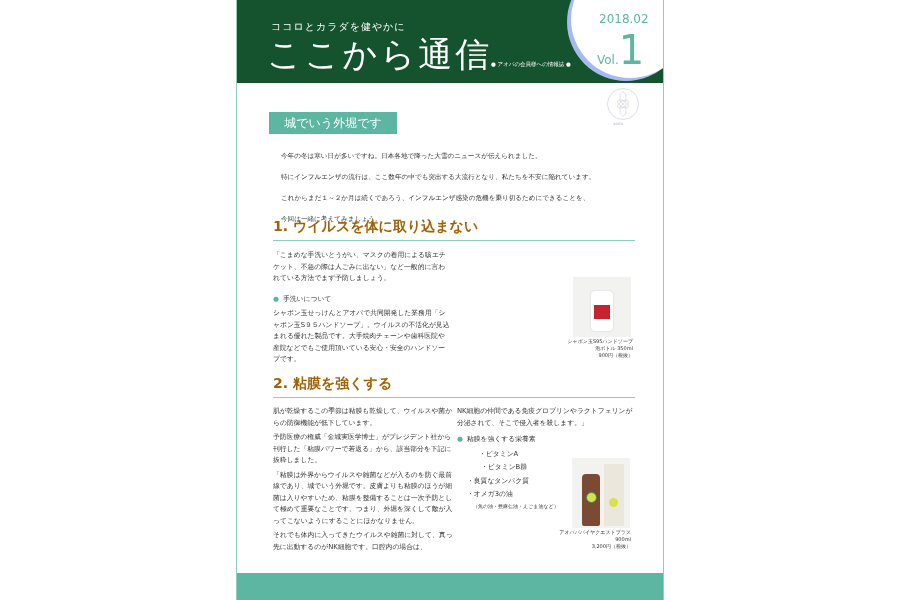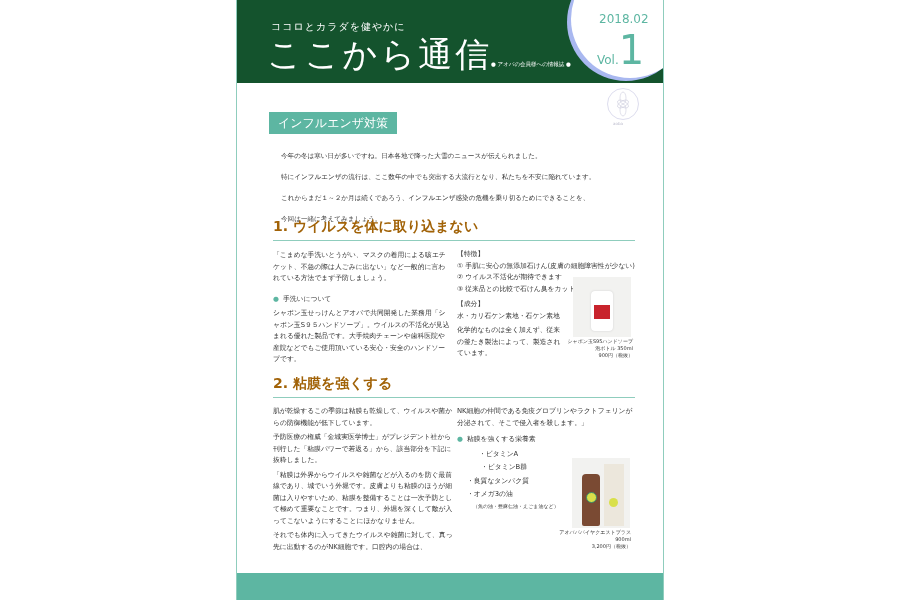--- a/index.html
+++ b/index.html
@@ -45,42 +45,33 @@
         <g fill="none" stroke="#ccd" stroke-width="0.6">
           <ellipse cx="15" cy="9" rx="3" ry="6"></ellipse>
           <ellipse cx="15" cy="21" rx="3" ry="6"></ellipse>
           <ellipse cx="15" cy="15" rx="3" ry="6" transform="rotate(60 15 15)"></ellipse>
           <ellipse cx="15" cy="15" rx="3" ry="6" transform="rotate(-60 15 15)"></ellipse>
         </g>
       </svg>
   </div>
   <div class="logo-txt">aoba</div>
 
-  <div class="badge">インフルエンザ対策</div>
+  <div class="badge">城でいう外堀です</div>
   <div class="intro">
     <p>今年の冬は寒い日が多いですね。日本各地で降った大雪のニュースが伝えられました。</p>
     <p>特にインフルエンザの流行は、ここ数年の中でも突出する大流行となり、私たちを不安に陥れています。</p>
     <p>これからまだ１～２か月は続くであろう、インフルエンザ感染の危機を乗り切るためにできることを、</p>
     <p>今回は一緒に考えてみましょう。</p>
   </div>
 
   <div class="h2" style="top:218px">1. ウイルスを体に取り込まない</div>
   <div class="col" style="left:36px;top:250px;width:178px;">
     <p>「こまめな手洗いとうがい、マスクの着用による咳エチケット、不急の際は人ごみに出ない」など一般的に言われている方法でまず予防しましょう。</p>
     <p style="margin-top:9px"><span class="dot">●</span><span>手洗いについて</span></p>
     <p>シャボン玉せっけんとアオバで共同開発した業務用「シャボン玉S９５ハンドソープ」。ウイルスの不活化が見込まれる優れた製品です。大手焼肉チェーンや歯科医院や産院などでもご使用頂いている安心・安全のハンドソープです。</p>
-  </div>
-  <div class="col" style="left:220px;top:249px;width:180px;">
-    <p style="margin:0">【特徴】</p>
-    <p style="margin:0">① 手肌に安心の無添加石けん(皮膚の細胞障害性が少ない)</p>
-    <p style="margin:0">② ウイルス不活化が期待できます</p>
-    <p style="margin:0 0 4px 0">③ 従来品との比較で石けん臭をカット</p>
-    <p style="margin:0">【成分】</p>
-    <p>水・カリ石ケン素地・石ケン素地</p>
-    <p style="width:110px">化学的なものは全く加えず、従来の釜たき製法によって、製造されています。</p>
   </div>
   <div class="prod" style="left:336px;top:277px;width:58px;height:60px;">
     <div style="position:absolute;left:18px;top:14px;width:22px;height:40px;background:#fff;border-radius:4px;box-shadow:0 0 2px #ccc"></div>
     <div style="position:absolute;left:21px;top:28px;width:16px;height:14px;background:#c8232c"></div>
   </div>
   <div class="cap" style="left:312px;top:338px;width:84px;">
     <div>シャボン玉S95ハンドソープ</div>
     <div>泡ボトル 350ml</div>
     <div>900円（税抜）</div>
   </div>

